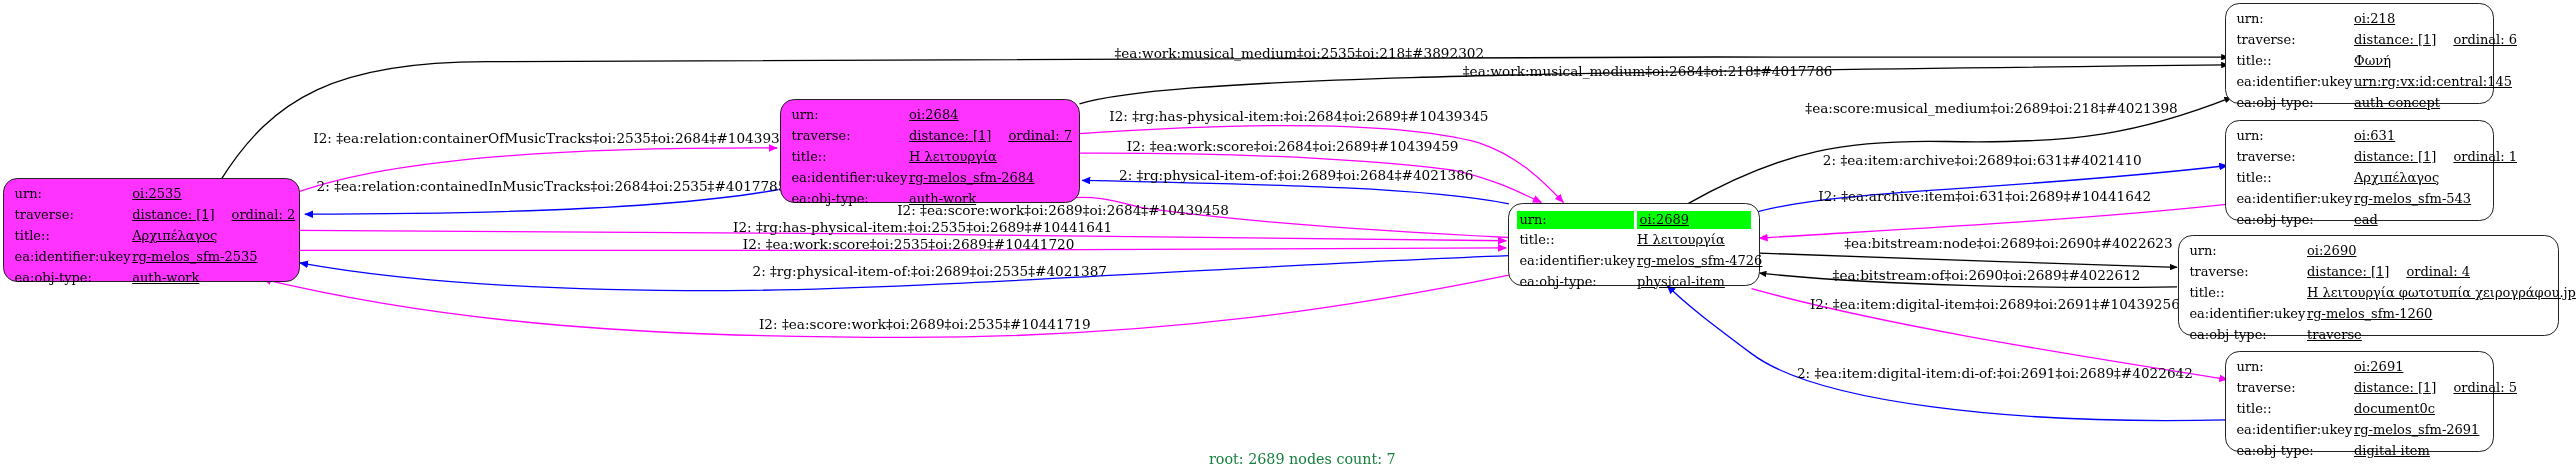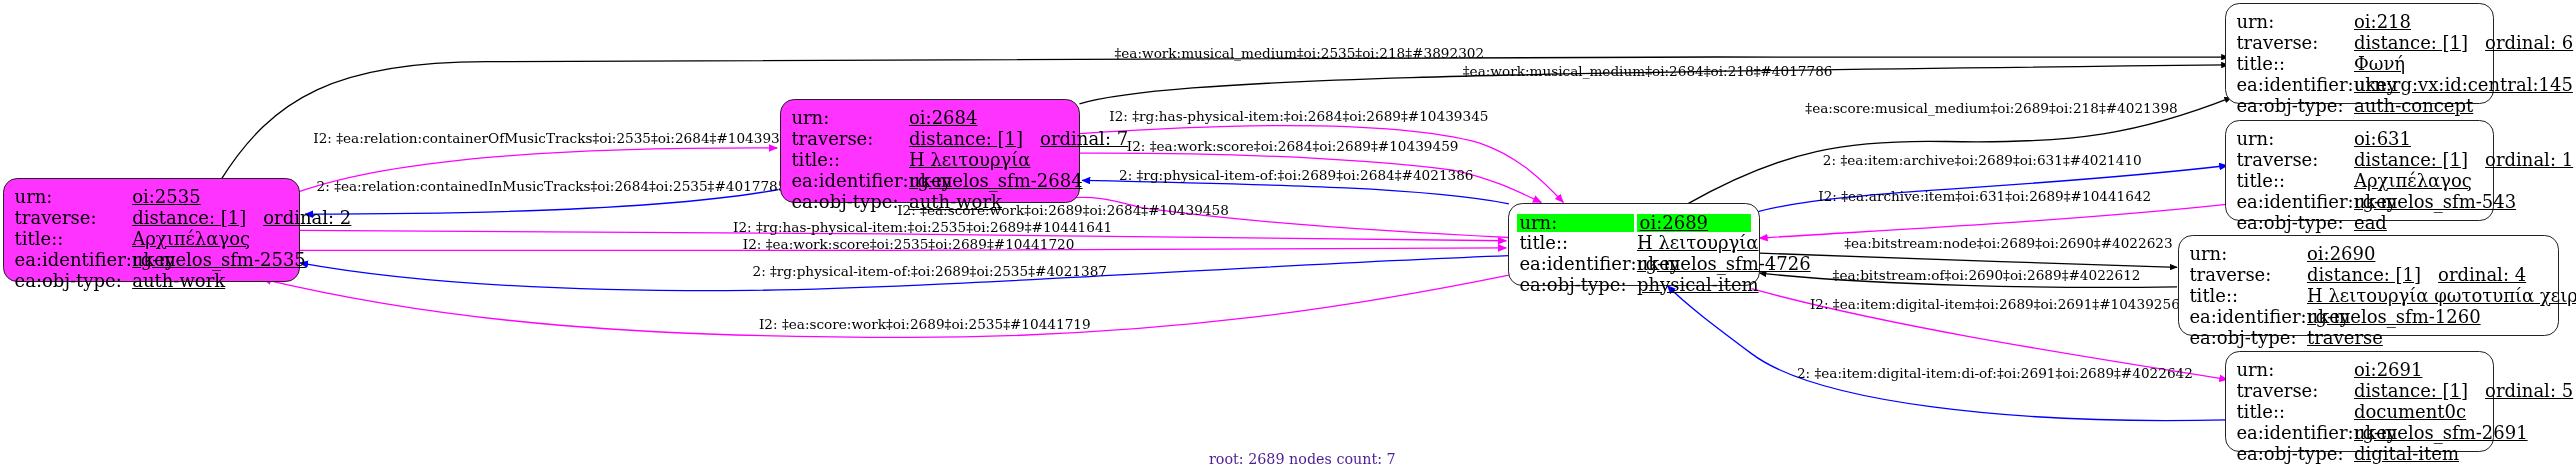--- a/index.html
+++ b/index.html
@@ -2,30 +2,30 @@
 <html style="font-size:10.4px"><head>
 <meta charset="utf-8">
 <style>
   html, body { margin: 0; padding: 0; background: #ffffff; }
   body { width: 2576px; height: 475px; position: relative; overflow: hidden;
          font-family: "DejaVu Serif", "Liberation Serif", serif; }
   #graph { position: absolute; left: 0; top: 0; width: 2576px; height: 475px; }
   .node { position: absolute; box-sizing: border-box; border: 1.3px solid #222;
           border-radius: 14.3px; padding: 6.5px 7.8px 5.2px 7.8px; background: #fff; }
   .node.magenta { background: #ff33ff; }
-  .row { display: flex; height: 21px; align-items: flex-end; font-size: 18px;
+  .row { display: flex; height: 21px; align-items: flex-start; font-size: 13px;
          color: #000; white-space: nowrap; }
   .row .k { width: 115px; flex: 0 0 115px; padding-left: 2.6px; }
   .row .v { flex: 1; padding-left: 2.6px; text-decoration: underline; }
   .row .v .ord { margin-left: 17px; }
   .row.hl .k, .row.hl .v { background: #00ff00; height: 18px; line-height: 18px; }
   .row.hl .k { margin-right: 2.6px; }
   .edge-label { font-size: 21px; fill: #000;
                 font-family: "DejaVu Serif", "Liberation Serif", serif; }
-  .footer { position: absolute; left: 1209px; top: 451px; font-size: 14.3px; color: #4c1d95; }
+  .footer { position: absolute; left: 1209px; top: 451px; font-size: 14.3px; color: #15803d; }
 </style>
 </head>
 <body>
 
 <svg id="graph" xmlns="http://www.w3.org/2000/svg" width="2576" height="475" viewBox="0 0 3971 732">
   <defs>
     <marker id="ah-plain" markerWidth="12" markerHeight="10" refX="11" refY="5" orient="auto" markerUnits="userSpaceOnUse">
       <path d="M0,0 L12,5 L0,10 z" fill="#000"></path>
     </marker>
     <marker id="ah-l2" markerWidth="14" markerHeight="12" refX="13" refY="6" orient="auto" markerUnits="userSpaceOnUse">

